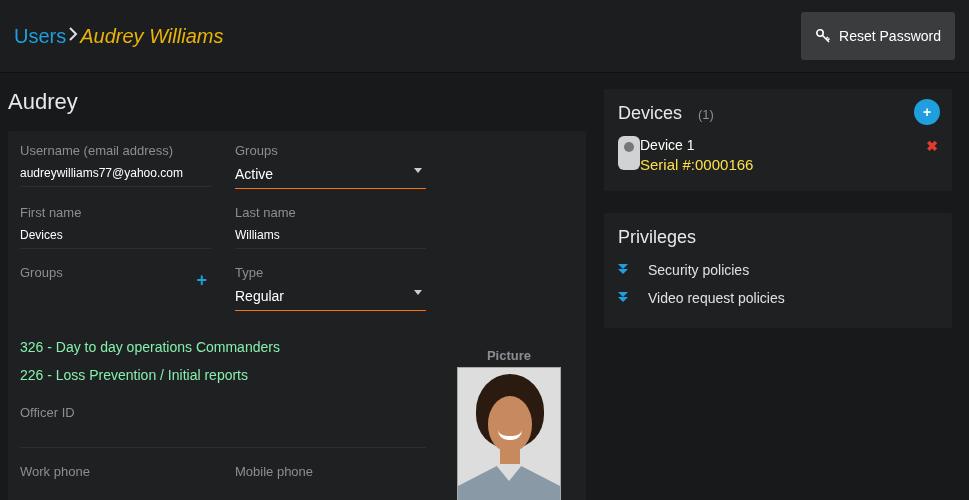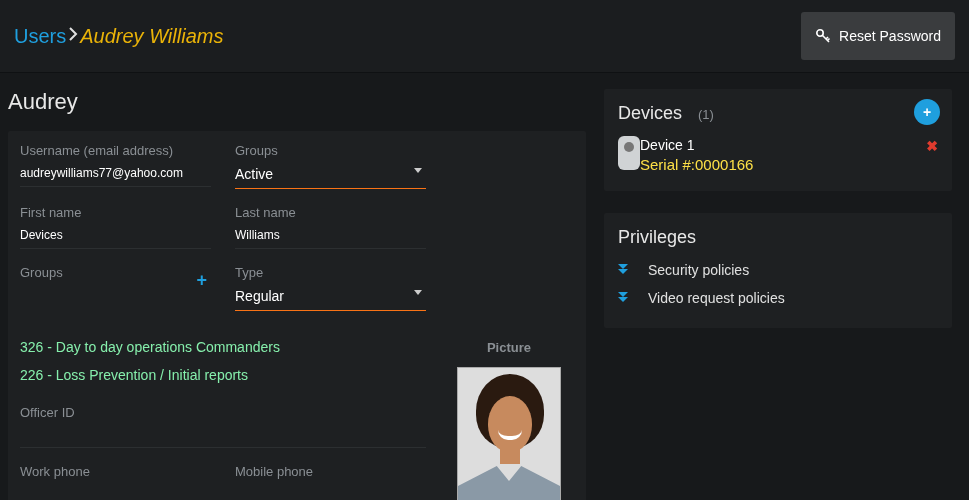--- a/index.html
+++ b/index.html
@@ -102,21 +102,21 @@
   }
   .form-col { flex: 1; }
   .pic-col {
     width: 130px;
     text-align: center;
   }
   .pic-label {
     color: #8a8f94;
     font-weight: 700;
     font-size: 13px;
-    margin-bottom: 12px;
+    margin-bottom: 4px;
   }
   .pic-box {
     width: 104px;
     height: 140px;
     background: #ddd;
     margin: 0 auto;
     border: 1px solid #aaa;
     position: relative;
     overflow: hidden;
   }

